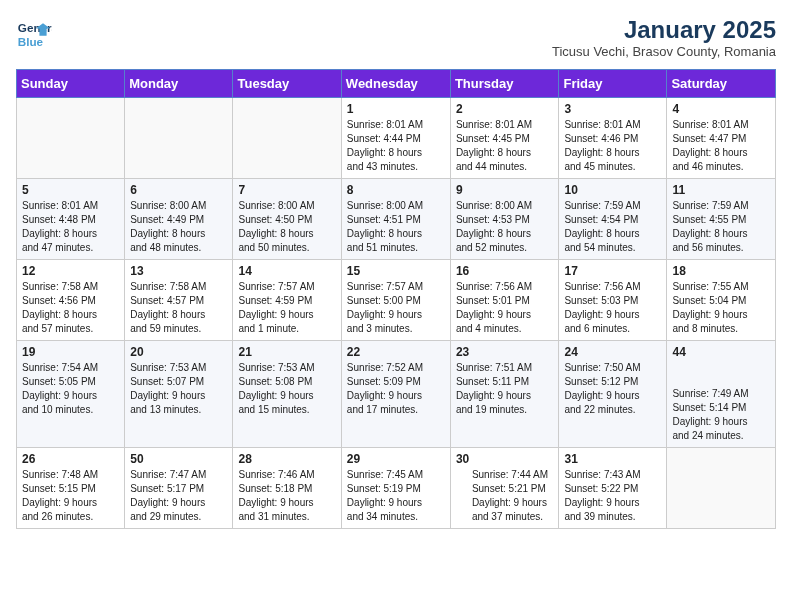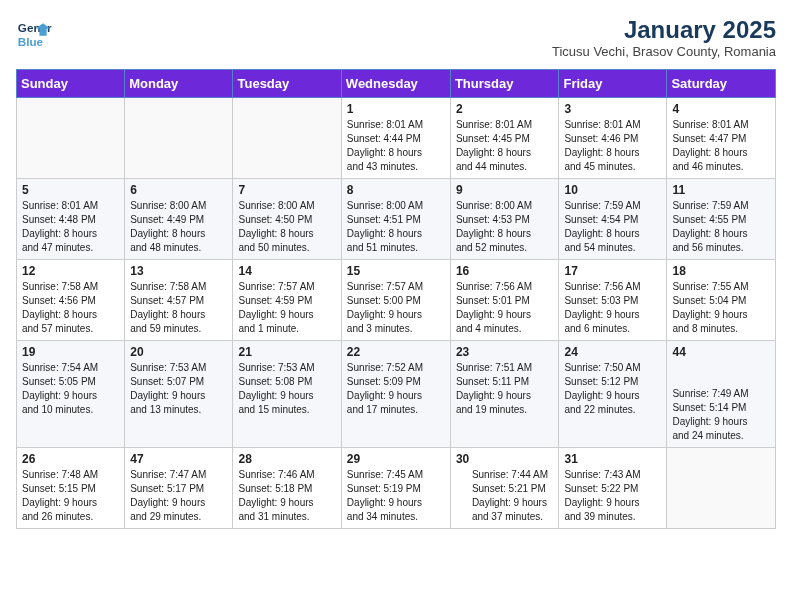--- a/index.html
+++ b/index.html
@@ -301,21 +301,21 @@
       </tr>
       <tr>
         <td>
           <span class="day-num">26</span>
           <div class="day-info" style="white-space: pre-line;">Sunrise: 7:48 AM
 Sunset: 5:15 PM
 Daylight: 9 hours
 and 26 minutes.</div>
         </td>
         <td>
-          <span class="day-num">47</span>
+          <span class="day-num">50</span>
           <div class="day-info" style="white-space: pre-line;">Sunrise: 7:47 AM
 Sunset: 5:17 PM
 Daylight: 9 hours
 and 29 minutes.</div>
         </td>
         <td>
           <span class="day-num">28</span>
           <div class="day-info" style="white-space: pre-line;">Sunrise: 7:46 AM
 Sunset: 5:18 PM
 Daylight: 9 hours

